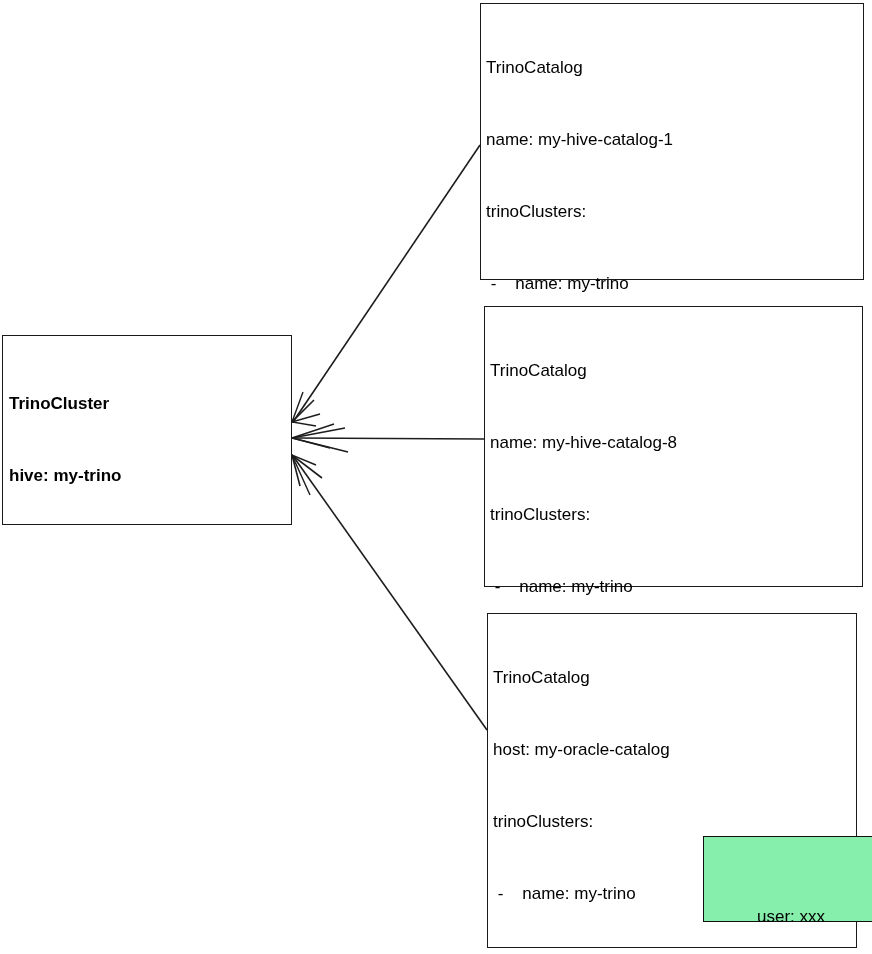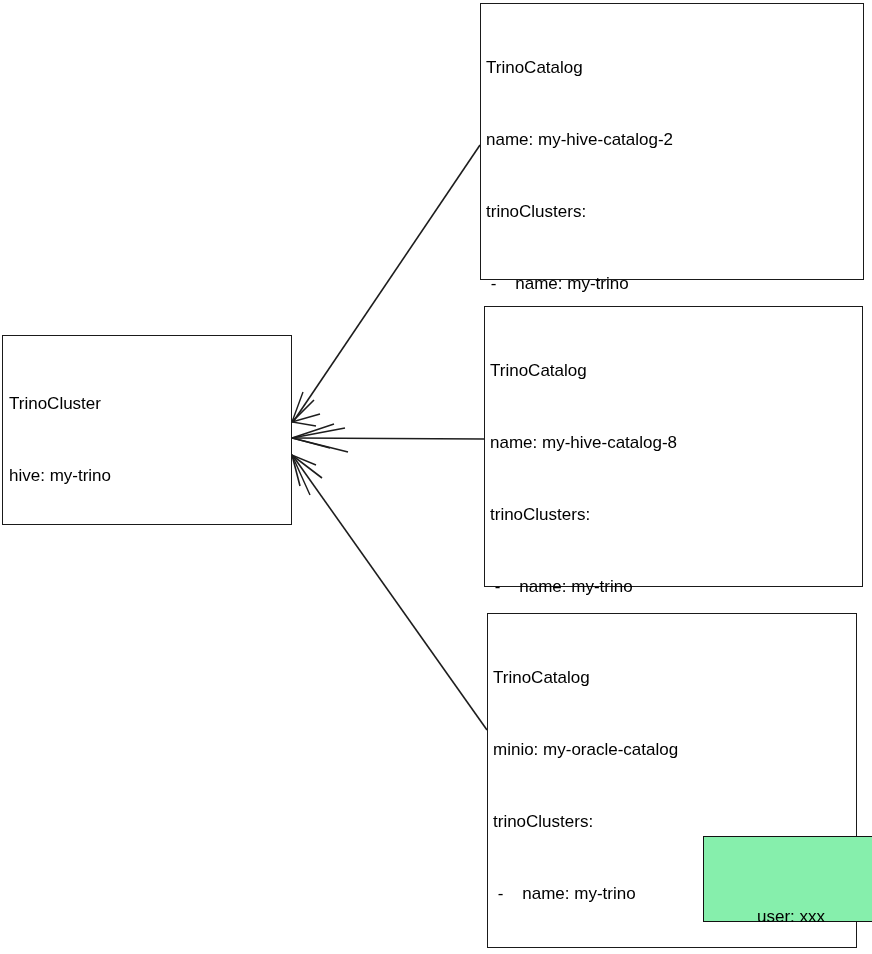--- a/index.html
+++ b/index.html
@@ -39,20 +39,21 @@
   
   #trino-cluster {
     left: 2px;
     top: 335px;
     width: 290px;
     height: 190px;
   }
   #trino-cluster .node-text {
     left: 6px;
     top: 8px;
+    font-weight: bold;
   }
   
   #catalog-hive-1 {
     left: 480px;
     top: 3px;
     width: 384px;
     height: 277px;
   }
   
   #catalog-hive-2 {
@@ -141,21 +142,21 @@
   <div class="node" id="trino-cluster">
     <div class="node-text">
       <div class="line-row">TrinoCluster</div>
       <div class="line-row">hive: my-trino</div>
     </div>
   </div>
 
   <div class="node" id="catalog-hive-1">
     <div class="node-text">
       <div class="line-row">TrinoCatalog</div>
-      <div class="line-row">name: my-hive-catalog-2</div>
+      <div class="line-row">name: my-hive-catalog-1</div>
       <div class="line-row">trinoClusters:</div>
       <div class="line-row"> -    name: my-trino</div>
       <div class="line-row">hive:</div>
       <div class="line-row">   s3: # S3ConnnectionSpec</div>
       <div class="line-row">      inline:</div>
       <div class="line-row">         host: minio</div>
       <div class="line-row">   metastore: # whatever</div>
     </div>
   </div>
 
@@ -168,21 +169,21 @@
       <div class="line-row">hive:</div>
       <div class="line-row">   hdfs:</div>
       <div class="line-row">      # TBD</div>
       <div class="line-row">   metastore: # whatever</div>
     </div>
   </div>
 
   <div class="node" id="catalog-oracle">
     <div class="node-text">
       <div class="line-row">TrinoCatalog</div>
-      <div class="line-row">minio: my-oracle-catalog</div>
+      <div class="line-row">host: my-oracle-catalog</div>
       <div class="line-row">trinoClusters:</div>
       <div class="line-row"> -    name: my-trino</div>
       
       
       
     </div>
 
     <div id="secret-box">
       <div class="secret-text">
         <div class="line-row">user: xxx</div>

